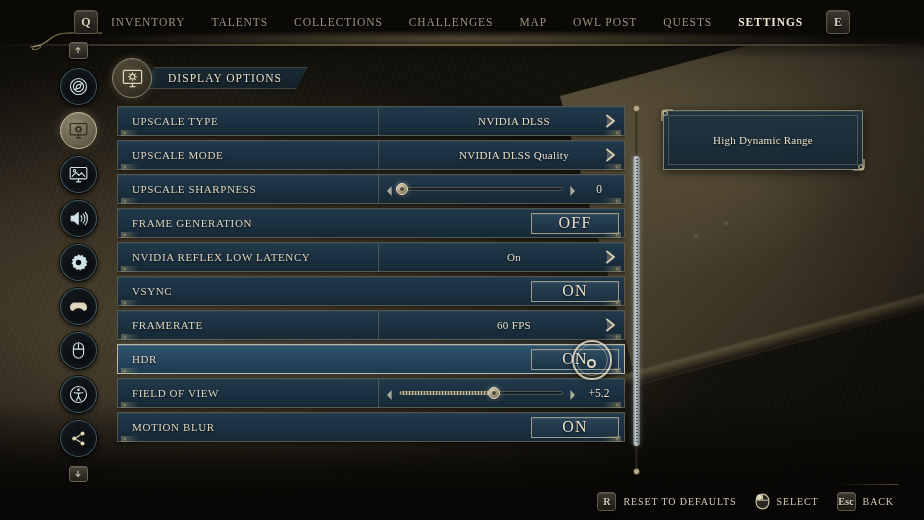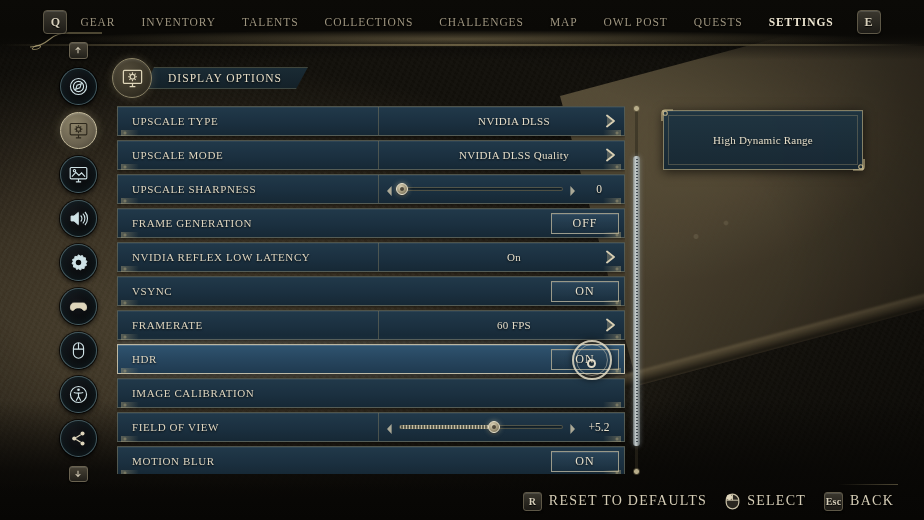--- a/index.html
+++ b/index.html
@@ -240,25 +240,25 @@
     width:13px; height:15px;
   }
   .chev svg{ width:13px; height:15px; }
 
   
   .toggle-wrap{
     flex:1; display:flex; align-items:center; justify-content:flex-end;
     padding-right:5px;
   }
   .toggle{
-    width:68px; height:21px;
+    width:88px; height:21px;
     display:flex; align-items:center; justify-content:center;
     border:1px solid rgba(205,195,165,.7);
     background: linear-gradient(180deg, rgba(46,74,95,.75), rgba(27,48,64,.75));
-    font-size:12px; color:#e8e1cd; letter-spacing:.08em;
+    font-size:16px; color:#e8e1cd; letter-spacing:.08em;
     text-shadow:0 1px 2px rgba(0,0,0,.8);
     box-shadow: inset 0 1px 0 rgba(255,255,255,.09);
   }
 
   
   .slider-cell{
     flex:1; display:flex; align-items:center; gap:5px;
     padding: 0 8px 0 6px;
     border-left:1px solid rgba(150,140,105,.4);
   }
@@ -364,21 +364,21 @@
 
   
   .footer{
     position:absolute; left:0; bottom:0; width:100%; height:38px; z-index:30;
     background: linear-gradient(180deg, rgba(8,7,5,0) 0%, rgba(8,7,5,.88) 45%, #070604 100%);
     display:flex; align-items:center; justify-content:flex-end;
     padding-right:30px; gap:18px;
   }
   .fbtn{ display:flex; align-items:center; gap:7px; }
   .fbtn span.lbl{
-    font-size:14px; letter-spacing:.09em; color:#d5cdb6;
+    font-size:10px; letter-spacing:.09em; color:#d5cdb6;
     text-transform:uppercase; text-shadow:0 1px 2px #000;
   }
   .keycap.sm{
     width:19px; height:19px; border-radius:3px; font-size:10px;
   }
   .keycap.esc{ font-size:10px; letter-spacing:.02em; }
   .mouse-icon{ width:15px; height:17px; }
   .footer-rule{
     position:absolute; right:26px; top:2px; width:60px; height:1px;
     background: linear-gradient(90deg, rgba(150,138,100,0), rgba(150,138,100,.5));
@@ -395,21 +395,20 @@
   <div class="ornament"></div>
   <div class="vignette"></div>
   <div class="page-dark-bottom"></div>
   <div class="page-dark-top"></div>
 
   <div class="topbar-bg"></div>
   <div class="nav-underline"></div>
   <div class="topbar">
     <div class="nav-items" id="nav-items">
         <div class="keycap big">Q</div>
-        <div class="nav-item">GEAR</div>
         <div class="nav-item">INVENTORY</div>
         <div class="nav-item">TALENTS</div>
         <div class="nav-item">COLLECTIONS</div>
         <div class="nav-item">CHALLENGES</div>
         <div class="nav-item">MAP</div>
         <div class="nav-item">OWL POST</div>
         <div class="nav-item">QUESTS</div>
         <div class="nav-item active">SETTINGS<div class="nav-glow" style="left: 4px; width: calc(100% - 8px);"></div></div>
         <div class="keycap big" style="margin-left: 10px;">E</div>
       </div>
@@ -604,24 +603,20 @@
             </svg></div>
         </div>
       </div>
       <div class="row selected">
         <div class="row-label">HDR</div>
         <div class="toggle-wrap">
           <div class="toggle">ON</div>
         </div>
       </div>
       <div class="row">
-        <div class="row-label">IMAGE CALIBRATION</div>
-        <div class="row-value no-div"></div>
-      </div>
-      <div class="row">
         <div class="row-label">FIELD OF VIEW</div>
         <div class="slider-cell">
           <div class="arrow-l"><svg viewBox="0 0 9 12" aria-hidden="true">
               <path d="M6.6 1 L2 6 L6.6 11 Z" fill="rgba(215,206,178,.85)"></path>
             </svg></div>
           <div class="track">
             <div class="track-line"></div>
             <div class="track-fill" style="width: 58%;"></div>
             <div class="knob" style="left: 58%;"></div>
           </div>

